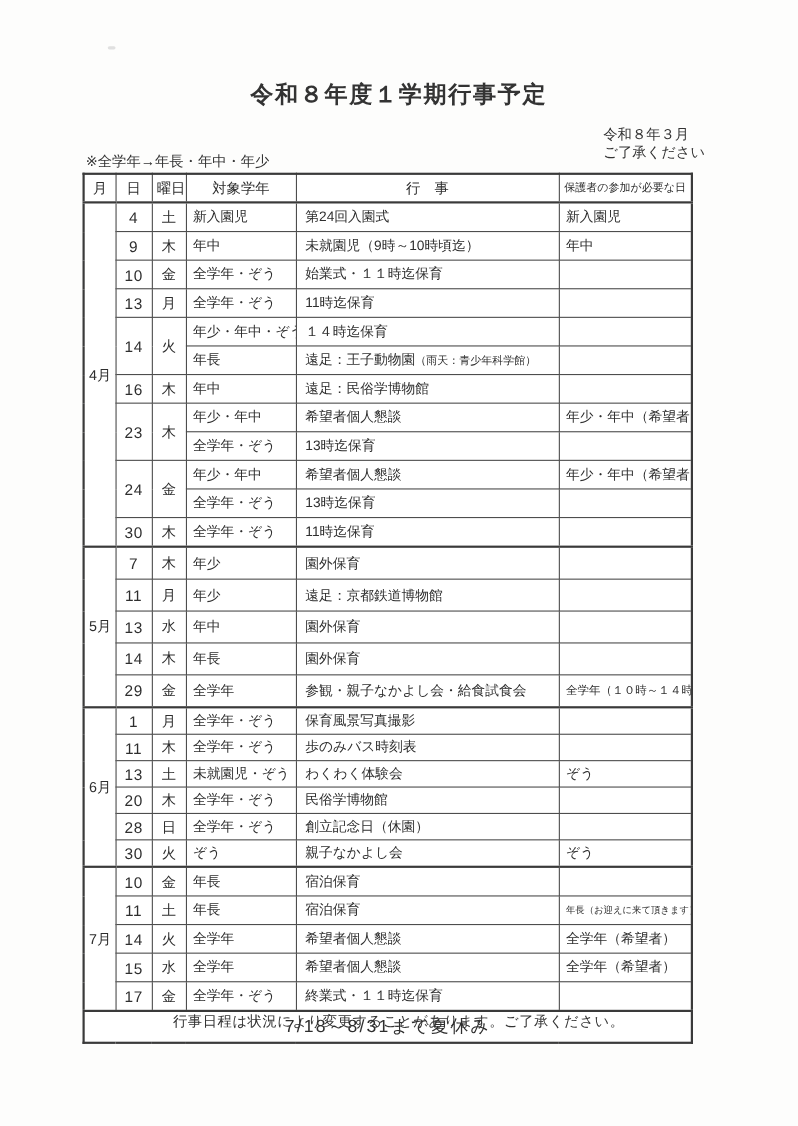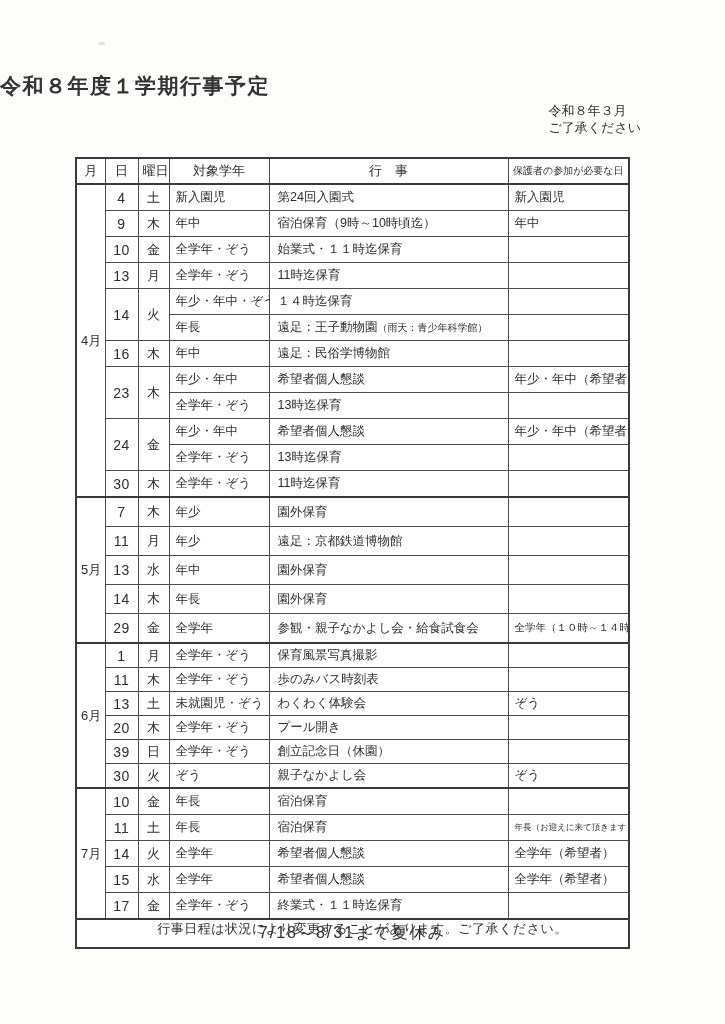--- a/index.html
+++ b/index.html
@@ -11,26 +11,26 @@
     position:relative;
     overflow:hidden;
   }
   .page{position:absolute;inset:0;}
   .artifact{
     position:absolute;left:98px;top:42px;width:7px;height:3px;
     background:#c9c9c9;opacity:.55;border-radius:2px;
   }
   .title{
     position:absolute;top:72px;left:0;width:100%;
-    text-align:left;
+    text-align:center;
     font-size:21px;font-weight:600;letter-spacing:1.5px;
     color:#333;
   }
   .subtitle{
-    position:absolute;top:102px;right:84px;
+    position:absolute;top:113px;right:84px;
     text-align:left;
     font-size:13px;font-weight:500;line-height:17px;color:#333;
   }
   .note{
     position:absolute;top:138px;left:78px;
     font-size:13px;font-weight:500;color:#333;
   }
   table.sched{
     position:absolute;top:157px;left:75px;
     width:553px;
@@ -81,20 +81,21 @@
 
   <div class="artifact"></div>
 
   <div class="title">令和８年度１学期行事予定</div>
 
   <div class="subtitle">
     <div>令和８年３月</div>
     <div>ご了承ください</div>
   </div>
 
+  <div class="note">※全学年→年長・年中・年少</div>
 
   <table class="sched">
     <colgroup>
       <col style="width:29px">
         <col style="width:33px">
         <col style="width:31px">
       <col style="width:100px">
         <col style="width:239px">
         <col style="width:121px">
     </colgroup>
@@ -115,21 +116,21 @@
         <td class="c-day">4</td>
         <td class="c-wd">土</td>
         <td class="c-grade">新入園児</td>
         <td class="c-event">第24回入園式</td>
         <td class="c-parents">新入園児</td>
       </tr>
       <tr class="r4">
         <td class="c-day">9</td>
         <td class="c-wd">木</td>
         <td class="c-grade">年中</td>
-        <td class="c-event">宿泊保育（9時～10時頃迄）</td>
+        <td class="c-event">未就園児（9時～10時頃迄）</td>
         <td class="c-parents">年中</td>
       </tr>
       <tr class="r4">
         <td class="c-day">10</td>
         <td class="c-wd">金</td>
         <td class="c-grade">全学年・ぞう</td>
         <td class="c-event">始業式・１１時迄保育</td>
         <td class="c-parents"></td>
       </tr>
       <tr class="r4">
@@ -246,25 +247,25 @@
         <td class="c-day">13</td>
         <td class="c-wd">土</td>
         <td class="c-grade">未就園児・ぞう</td>
         <td class="c-event">わくわく体験会</td>
         <td class="c-parents">ぞう</td>
       </tr>
       <tr class="r6">
         <td class="c-day">20</td>
         <td class="c-wd">木</td>
         <td class="c-grade">全学年・ぞう</td>
-        <td class="c-event">プール開き</td>
-        <td class="c-parents"></td>
-      </tr>
-      <tr class="r6">
-        <td class="c-day">39</td>
+        <td class="c-event">民俗学博物館</td>
+        <td class="c-parents"></td>
+      </tr>
+      <tr class="r6">
+        <td class="c-day">28</td>
         <td class="c-wd">日</td>
         <td class="c-grade">全学年・ぞう</td>
         <td class="c-event">創立記念日（休園）</td>
         <td class="c-parents"></td>
       </tr>
       <tr class="r6">
         <td class="c-day">30</td>
         <td class="c-wd">火</td>
         <td class="c-grade">ぞう</td>
         <td class="c-event">親子なかよし会</td>

